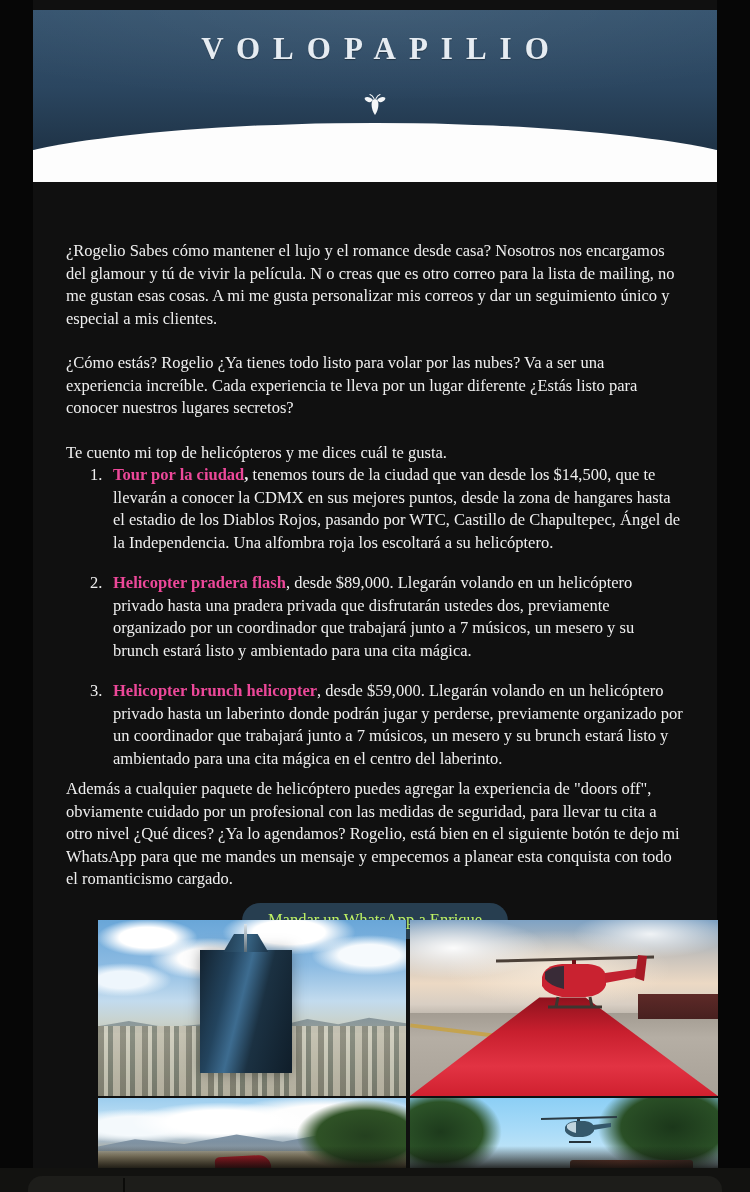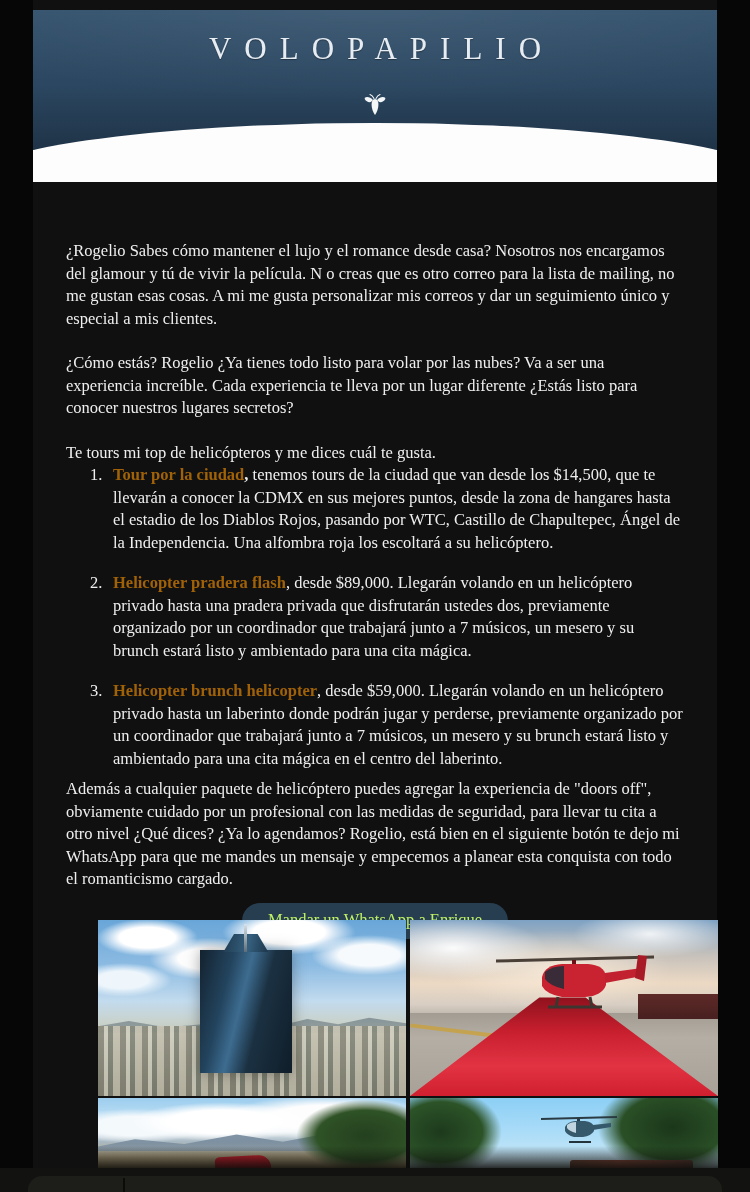--- a/index.html
+++ b/index.html
@@ -14,42 +14,42 @@
   }
   
   .header {
     position:relative; margin-top:10px; height:172px; overflow:hidden;
     background:
       radial-gradient(120% 90% at 50% 0%, rgba(255,255,255,.06), rgba(0,0,0,0) 60%),
       linear-gradient(180deg,#35536e 0%, #2b4660 45%, #203549 78%, #1b2e41 100%);
   }
   .brand-title {
     padding-top:21px; text-align:center; color:#e6ecf2;
-    font-size:31px; font-weight:400; letter-spacing:13px; padding-left:13px;
+    font-size:31px; font-weight:700; letter-spacing:13px; padding-left:13px;
     text-shadow:0 1px 1px rgba(0,0,0,.35);
   }
   .brand-icon { position:absolute; left:50%; top:80px; transform:translateX(-50%); width:30px; height:28px; }
   .brand-icon svg { display:block; }
   .curve {
     position:absolute; bottom:0; left:50%; transform:translateX(-50%);
     width:814px; height:59px; background:#fdfdfd;
     border-radius:50% 50% 0 0 / 100% 100% 0 0;
   }
   
   .content {
     padding:50px 33px 0 33px; color:#efefef;
     font-size:16.5px; line-height:22.5px;
   }
   .content p { margin:8px 0 22px 0; }
   .content p.tight { margin-bottom:0; }
   .list { margin:0 0 0 24px; }
   .list-item { display:grid; grid-template-columns:23px 1fr; margin-bottom:18px; }
   .list-item:last-child { margin-bottom:0; }
   .num { text-align:left; }
-  .link { font-weight:bold; color:#a16207; text-decoration:none; cursor:pointer; }
+  .link { font-weight:bold; color:#ec4899; text-decoration:none; cursor:pointer; }
   .sep { color:#efefef; }
   .sep.b { font-weight:bold; }
   
   .cta-row { margin-top:12px; text-align:center; }
   .cta-btn {
     display:inline-block; min-width:258px; padding:7px 26px 9px;
     background:#273e50; color:#bef264; border:none; border-radius:18px;
     font-family:"Liberation Serif","DejaVu Serif",serif; font-size:16.5px;
     cursor:pointer;
   }
@@ -156,21 +156,21 @@
             <path d="M16 8.5 C17 6.5 18.5 5 20 4.5"></path>
           </g>
         </svg>
       </div>
       <div class="curve"></div>
     </div>
 
     <div class="content">
       <p>¿Rogelio Sabes cómo mantener el lujo y el romance desde casa? Nosotros nos encargamos del glamour y tú de vivir la película. N o creas que es otro correo para la lista de mailing, no me gustan esas cosas. A mi me gusta personalizar mis correos y dar un seguimiento único y especial a mis clientes.</p>
       <p>¿Cómo estás? Rogelio ¿Ya tienes todo listo para volar por las nubes? Va a ser una experiencia increíble. Cada experiencia te lleva por un lugar diferente ¿Estás listo para conocer nuestros lugares secretos?</p>
-      <p class="tight">Te tours mi top de helicópteros y me dices cuál te gusta.</p>
+      <p class="tight">Te cuento mi top de helicópteros y me dices cuál te gusta.</p>
 
       <div class="list">
         <div class="list-item">
           <span class="num">1.</span>
           <span class="item-text"><a class="link">Tour por la ciudad</a><span class="sep b">,</span><span> tenemos tours de la ciudad que van desde los $14,500, que te llevarán a conocer la CDMX en sus mejores puntos, desde la zona de hangares hasta el estadio de los Diablos Rojos, pasando por WTC, Castillo de Chapultepec, Ángel de la Independencia. Una alfombra roja los escoltará a su helicóptero.</span></span>
         </div>
         <div class="list-item">
           <span class="num">2.</span>
           <span class="item-text"><a class="link">Helicopter pradera flash</a><span class="sep">,</span><span> desde $89,000. Llegarán volando en un helicóptero privado hasta una pradera privada que disfrutarán ustedes dos, previamente organizado por un coordinador que trabajará junto a 7 músicos, un mesero y su brunch estará listo y ambientado para una cita mágica.</span></span>
         </div>

